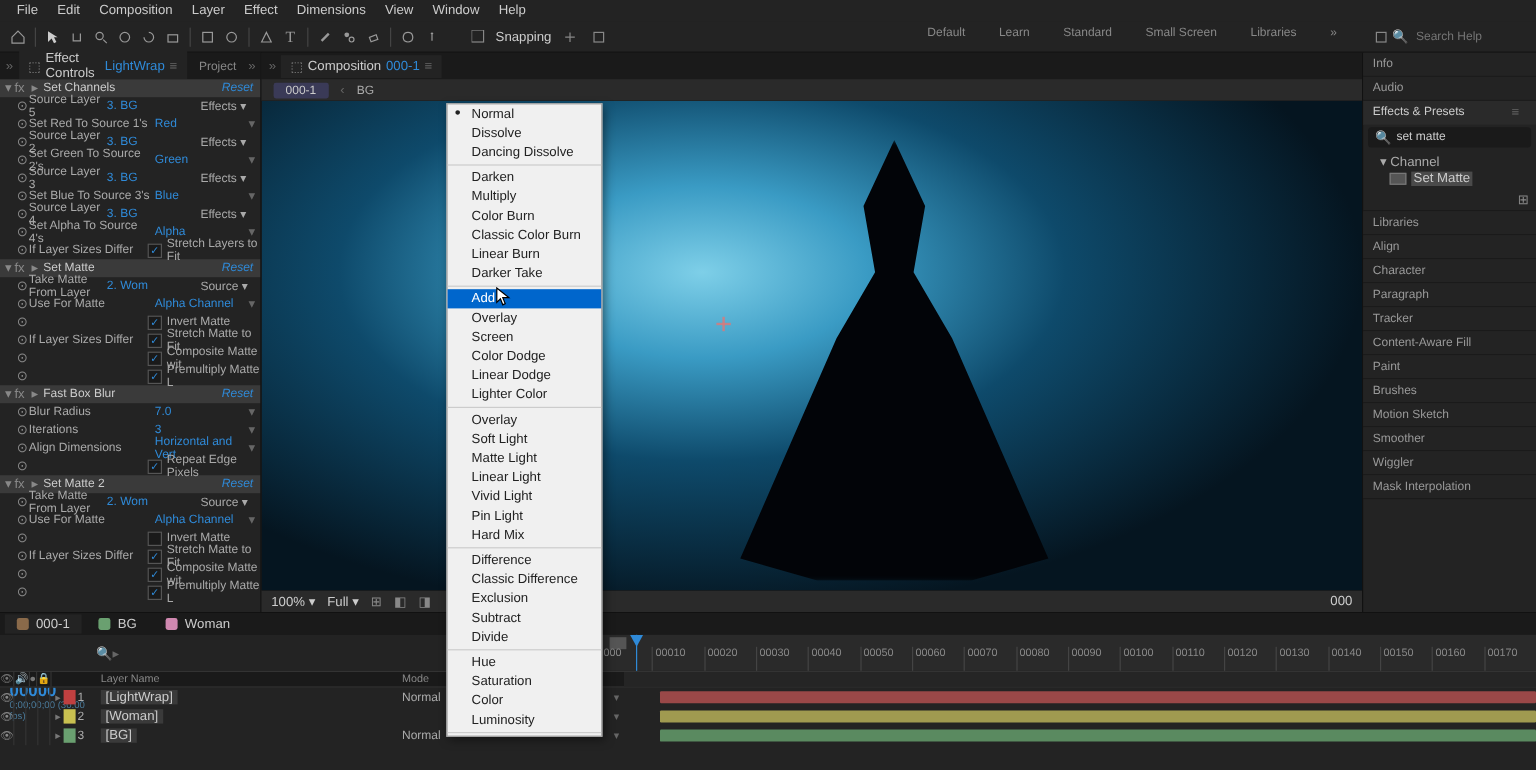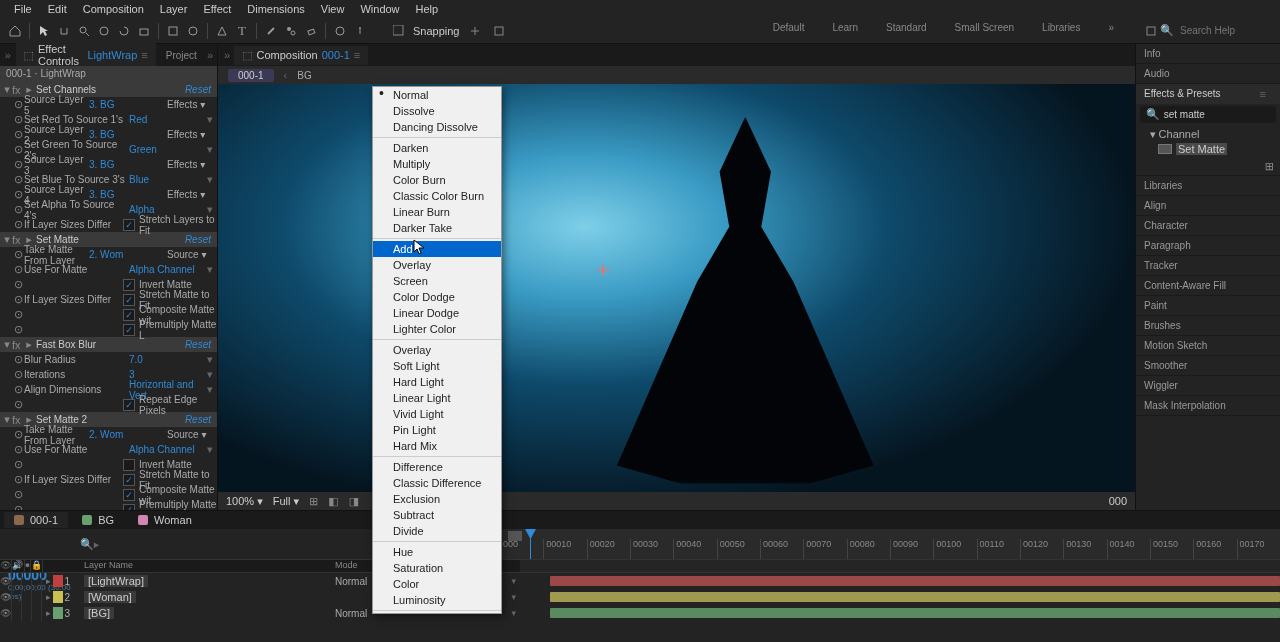--- a/index.html
+++ b/index.html
@@ -272,21 +272,20 @@
       <div style="width:14px;text-align:center;color:#666">»</div>
       <div class="panel-tab active">
         <span style="color:#888">⬚</span>
         <span>Effect Controls</span>
         <span class="layer-ref">LightWrap</span>
         <span style="color:#666">≡</span>
       </div>
       <div class="panel-tab">Project</div>
       <div style="margin-left:auto;padding-right:4px;color:#666">»</div>
     </div>
-    <div class="panel-header">000-1 · LightWrap</div>
     <div class="ec-body" id="ec-body">
         <div class="fx-row header">
           <span class="tw">▾</span>
           <span class="fxicon" style="color:#888">fx</span>
           <span class="tw">▸</span>
           <span class="name">Set Channels</span>
           <span class="reset">Reset</span>
         </div>
         <div class="prop-row">
           <span class="anim">⊙</span>
@@ -705,21 +704,21 @@
     <div class="sep"></div>
     <div class="item sel">Add</div>
     <div class="item">Overlay</div>
     <div class="item">Screen</div>
     <div class="item">Color Dodge</div>
     <div class="item">Linear Dodge</div>
     <div class="item">Lighter Color</div>
     <div class="sep"></div>
     <div class="item">Overlay</div>
     <div class="item">Soft Light</div>
-    <div class="item">Hard Light</div>
+    <div class="item">Matte Light</div>
     <div class="item">Linear Light</div>
     <div class="item">Vivid Light</div>
     <div class="item">Pin Light</div>
     <div class="item">Hard Mix</div>
     <div class="sep"></div>
     <div class="item">Difference</div>
     <div class="item">Classic Difference</div>
     <div class="item">Exclusion</div>
     <div class="item">Subtract</div>
     <div class="item">Divide</div>

